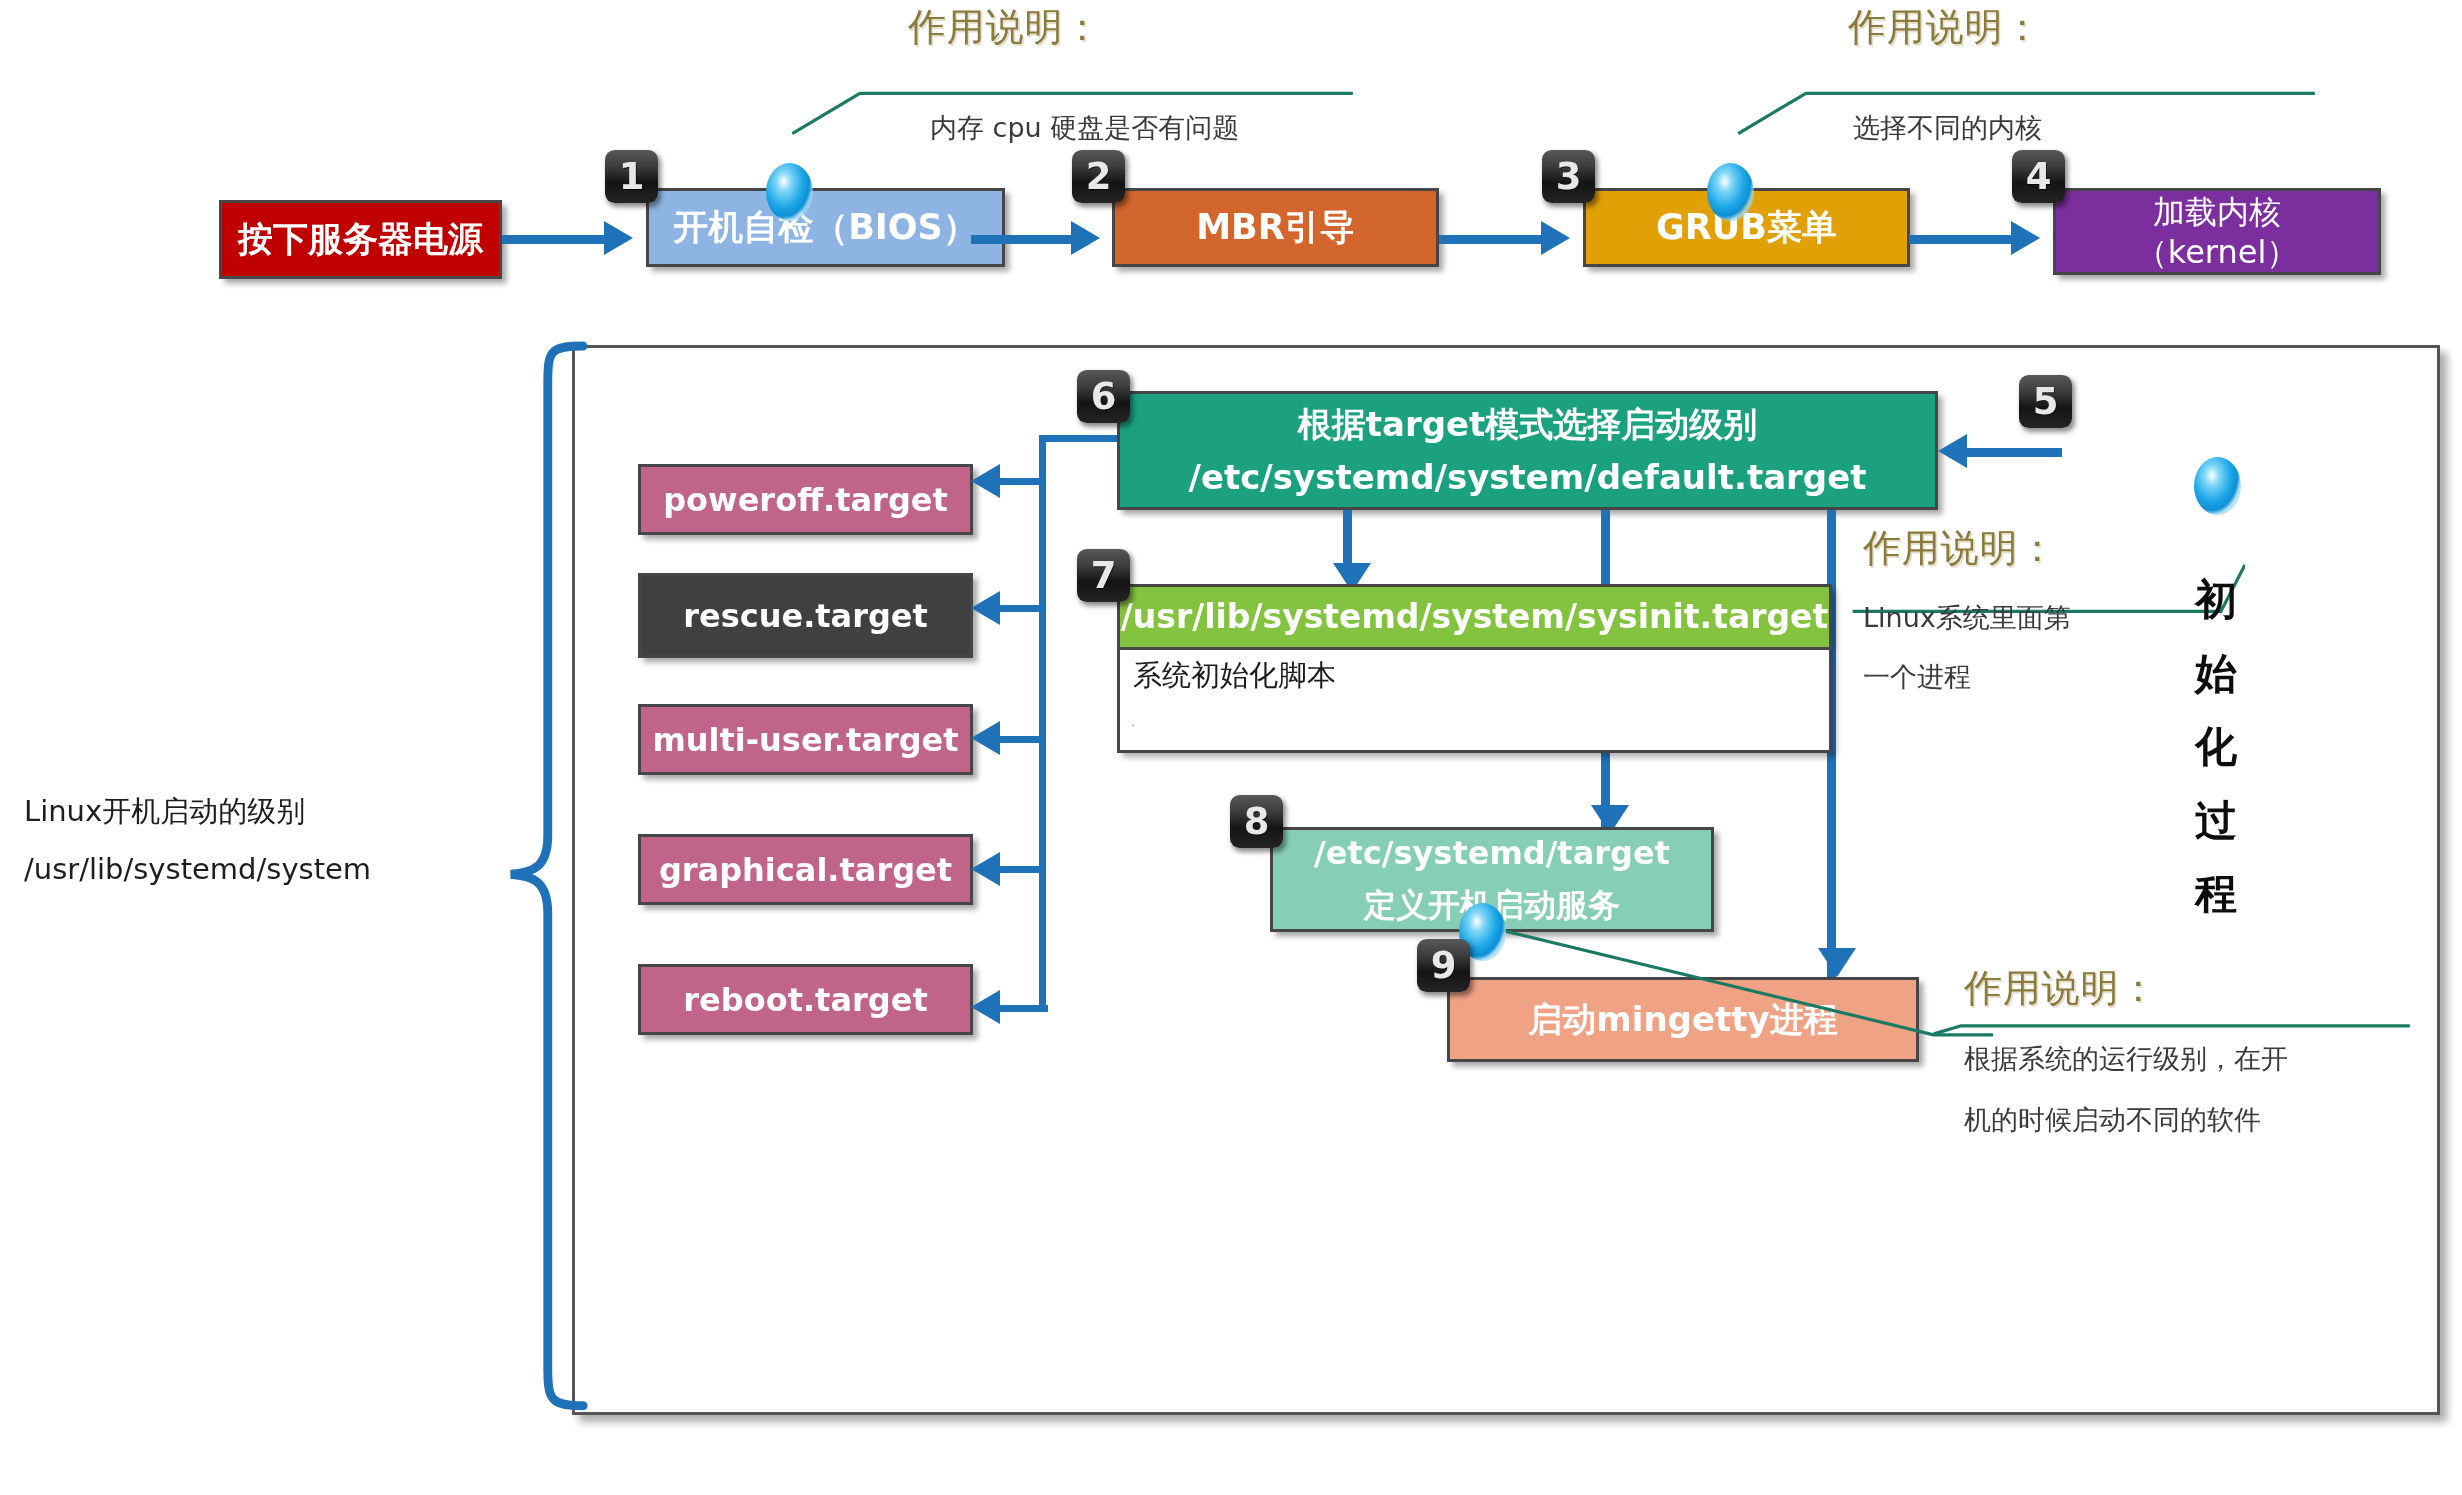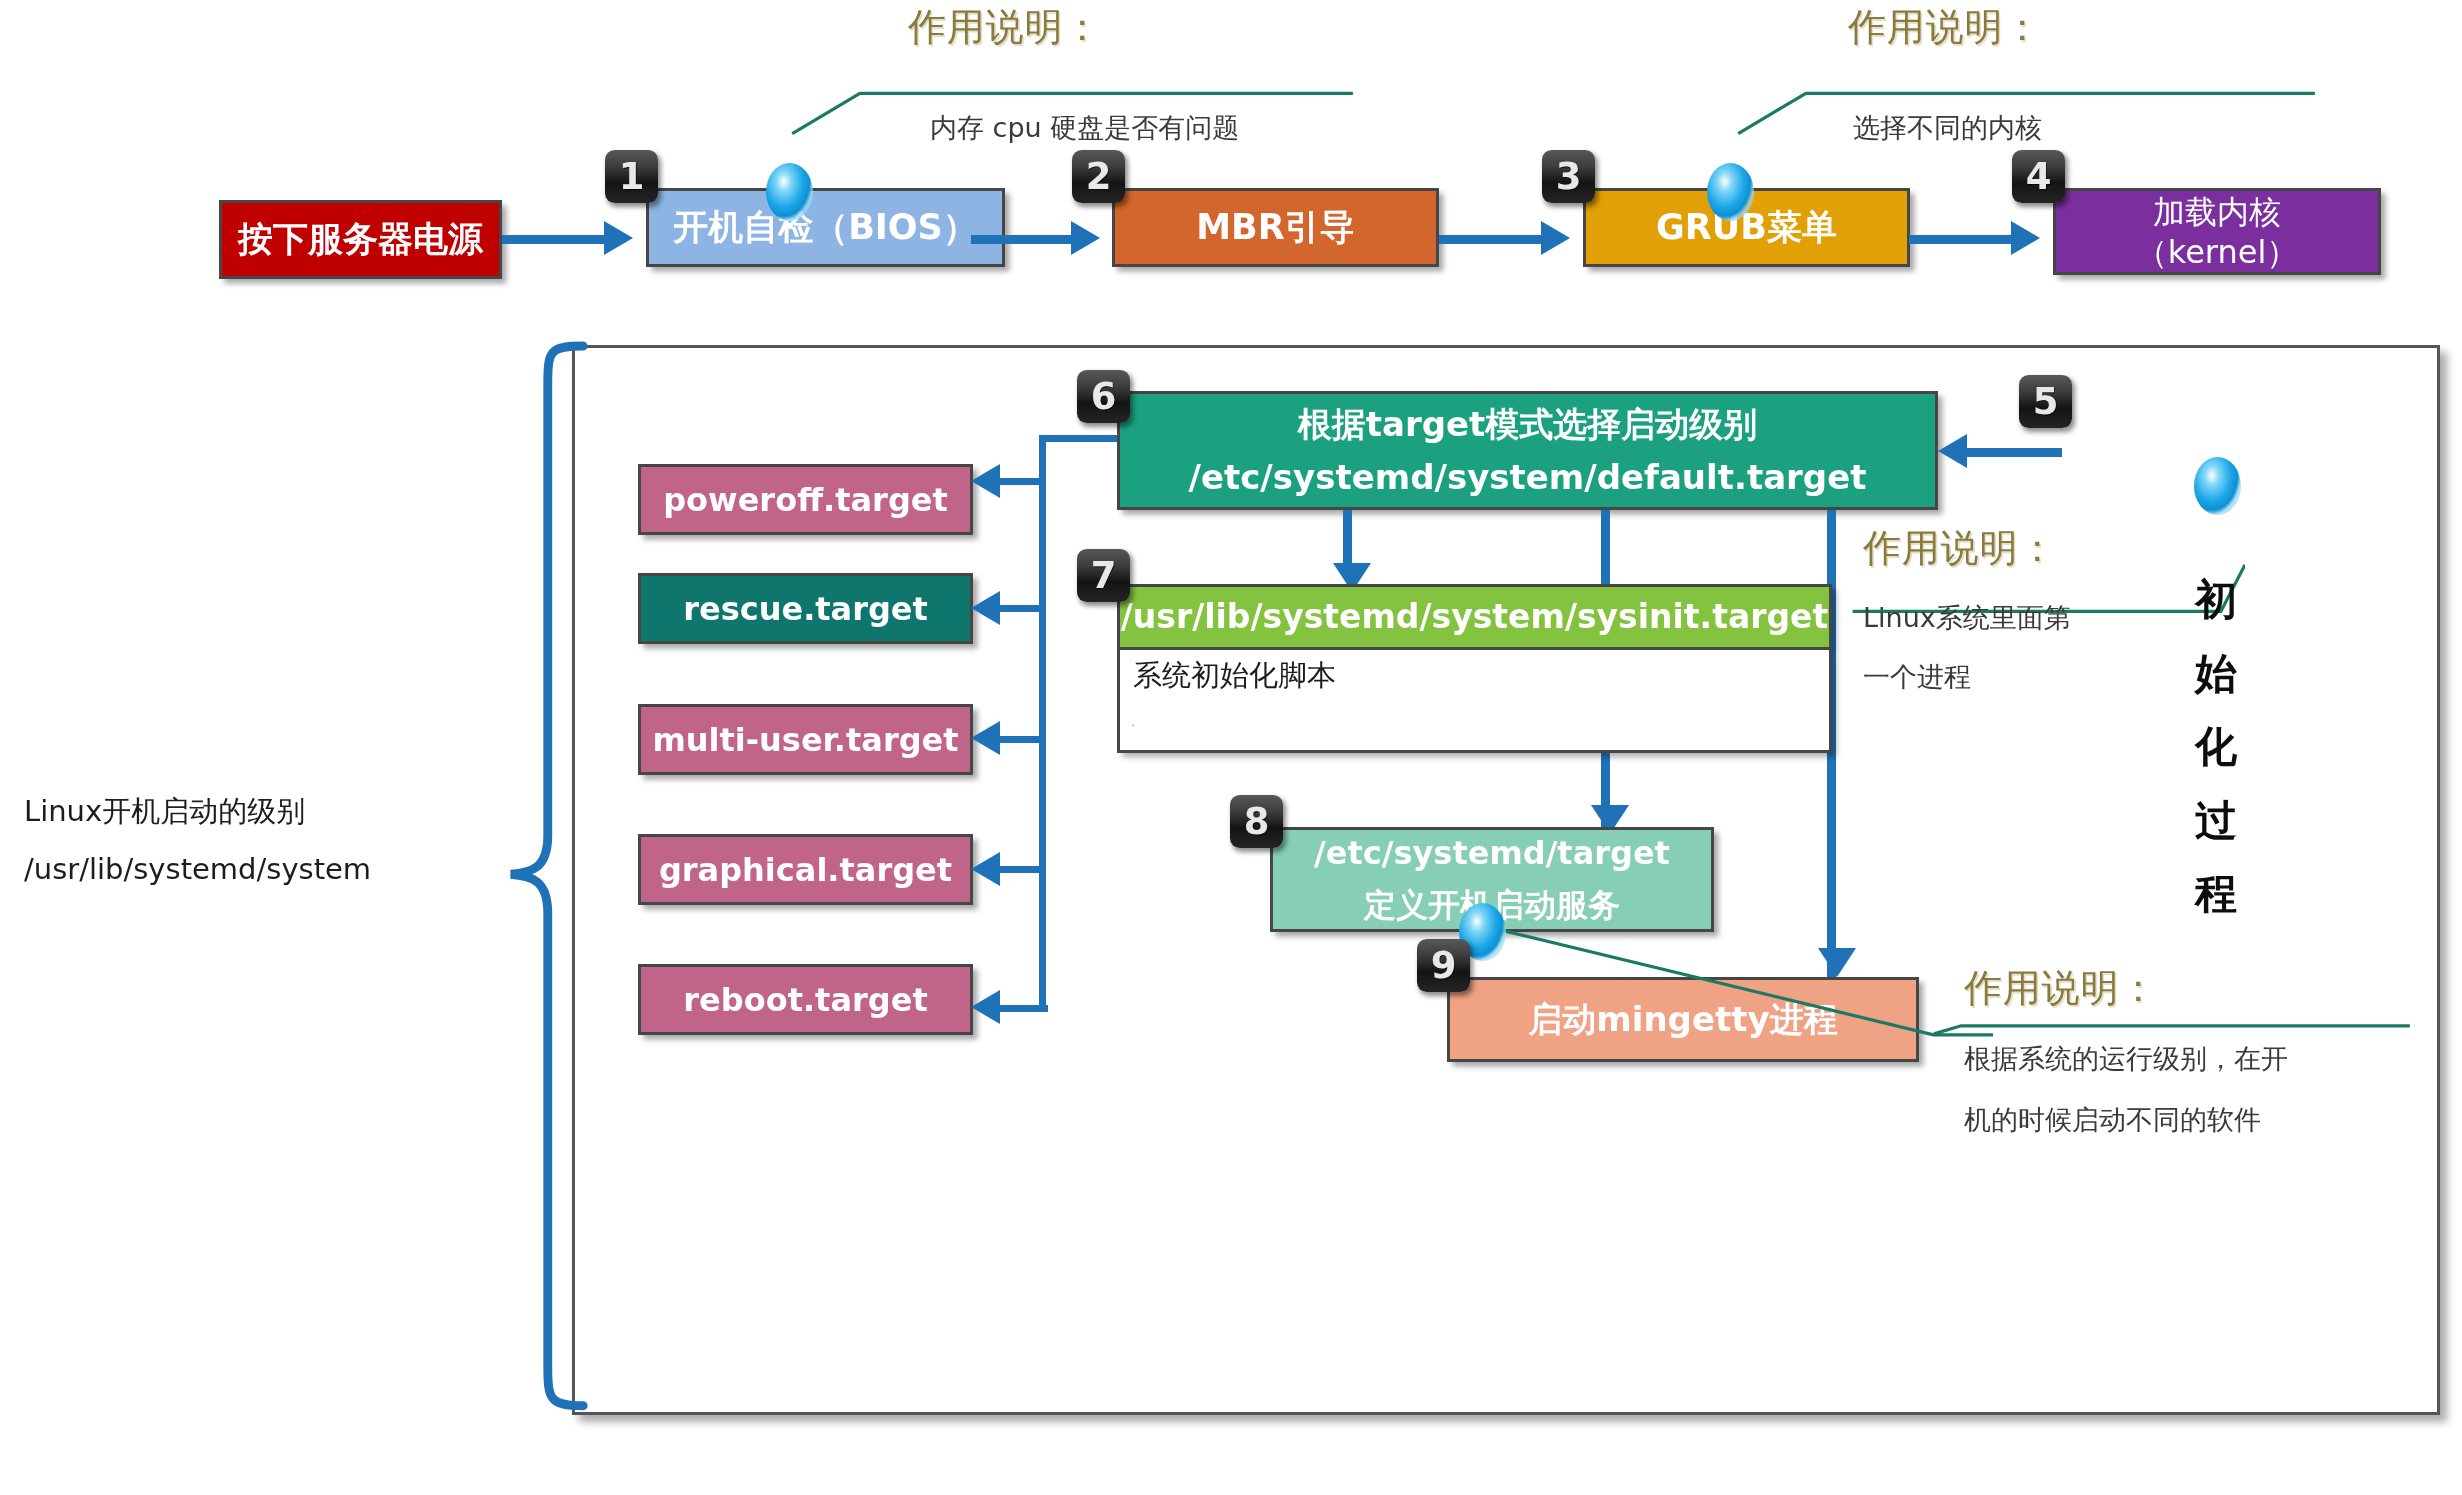--- a/index.html
+++ b/index.html
@@ -114,21 +114,21 @@
              C62,668 84,672 84,714 L84,1276 C84,1318 86,1326 128,1326" fill="none" stroke="#1F72B8" stroke-width="11" stroke-linecap="round"></path>
   </svg>
   <div class="leftlabel" style="left:24px;top:782px;width:419px;">
     <div>Linux开机启动的级别</div>
     <div>/usr/lib/systemd/system</div>
   </div>
 
   <div class="box" style="left:638px;top:446px;width:335px;height:71px;background:#C0648A;font-size:32px;margin-top:18px;">
     <span>poweroff.target</span>
   </div>
-  <div class="box" style="left:638px;top:573px;width:335px;height:71px;background:#0f766e;font-size:32px;">
+  <div class="box" style="left:638px;top:573px;width:335px;height:85px;background:#404040;font-size:32px;">
     <span>rescue.target</span>
   </div>
   <div class="box" style="left:638px;top:704px;width:335px;height:71px;background:#C0648A;font-size:32px;">
     <span>multi-user.target</span>
   </div>
   <div class="box" style="left:638px;top:834px;width:335px;height:71px;background:#C0648A;font-size:32px;">
     <span>graphical.target</span>
   </div>
   <div class="box" style="left:638px;top:964px;width:335px;height:71px;background:#C0648A;font-size:32px;">
     <span>reboot.target</span>

